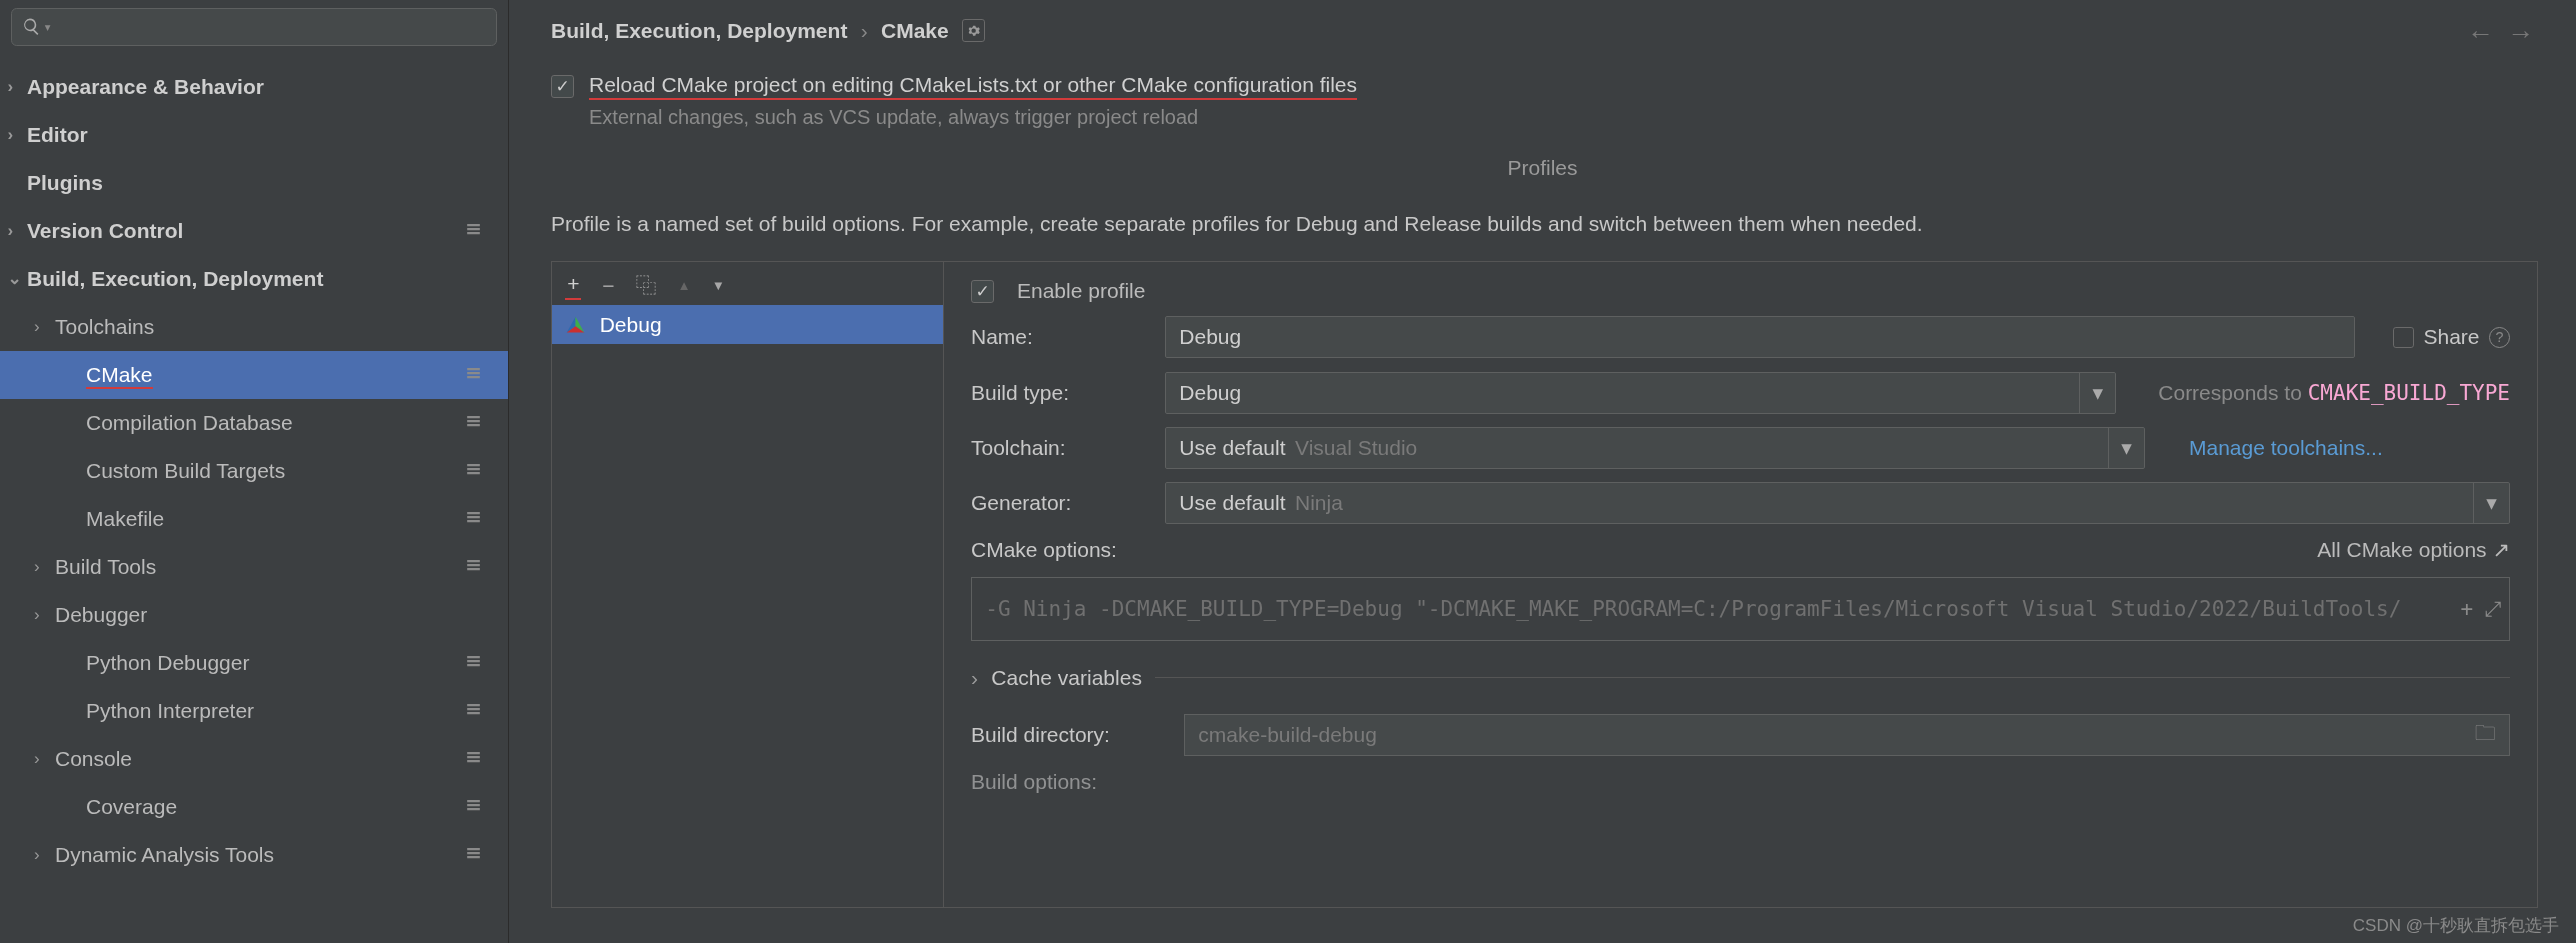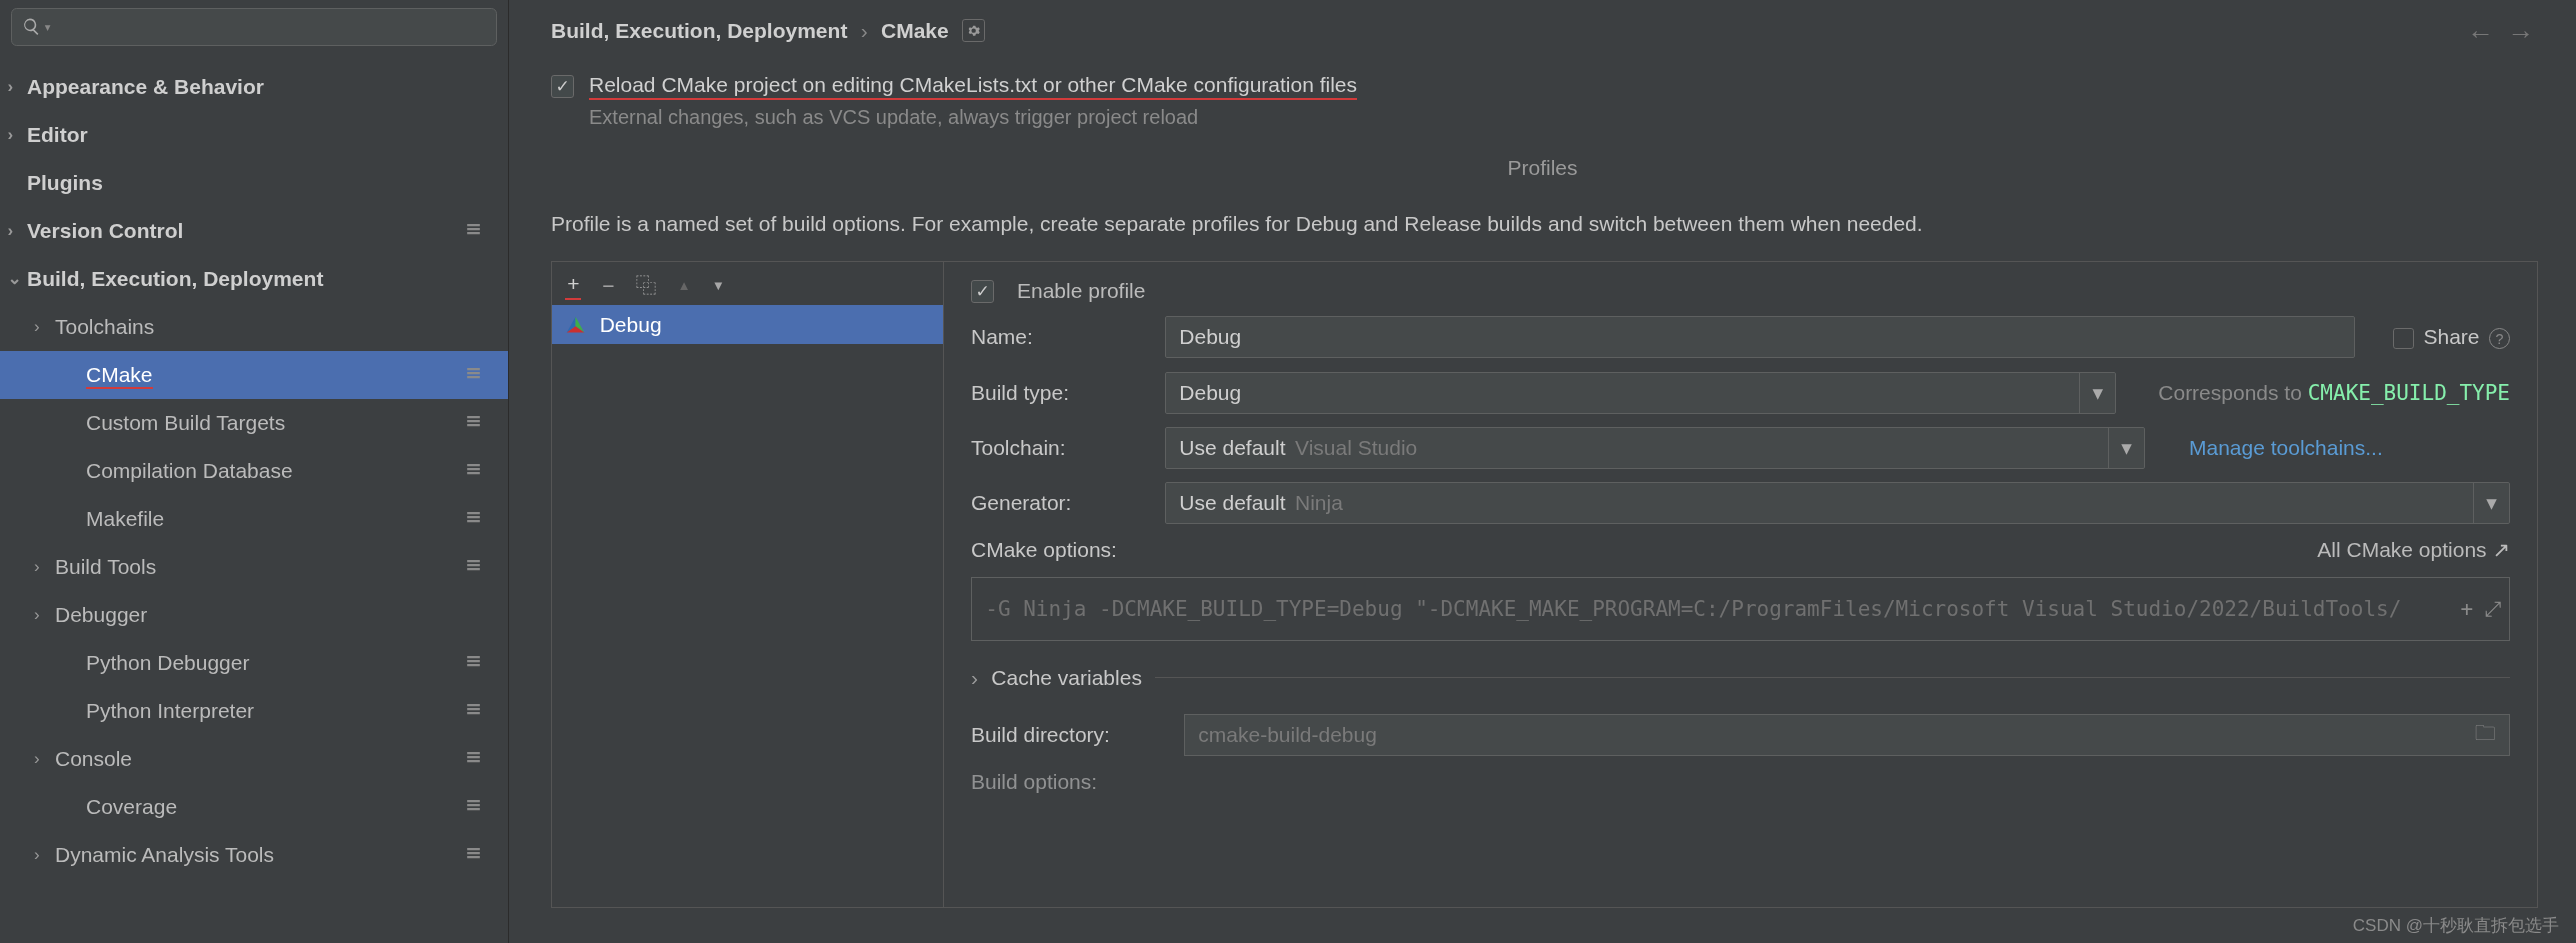--- a/index.html
+++ b/index.html
@@ -139,23 +139,23 @@
   .row .dropdown {
     position: relative;
   }
   .row .dropdown .dd-btn {
     position: absolute; right: 0; top: 0; bottom: 0;
     width: 36px; border-left: 1px solid #5e6060;
     display: flex; align-items: center; justify-content: center;
     color: #aaa;
   }
   .row .trail { color: #8a8a8a; margin-left: 19px; white-space: nowrap; }
-  .row .trail .mono { font-family: Consolas, monospace; color: #86efac; }
+  .row .trail .mono { font-family: Consolas, monospace; color: #f9a8d4; }
   .row .link { color: #5a9bd4; cursor: pointer; margin-left: 21px; white-space: nowrap; }
-  .share-wrap { display: flex; align-items: flex-end; gap: 9.5px; color: #c8c8c8; margin-left: 15px; }
+  .share-wrap { display: flex; align-items: center; gap: 9.5px; color: #c8c8c8; margin-left: 15px; }
   .share-wrap .chk {
     width: 21px; height: 21px; border: 1px solid #6a6a6a; border-radius: 2.9px;
   }
   .help-circ {
     width: 21px; height: 21px; border: 1.4px solid #888; border-radius: 50%;
     display: inline-flex; align-items: center; justify-content: center;
     font-size: 14.3px; color: #888;
   }
   .cmake-opts-row { display: flex; align-items: flex-start; justify-content: space-between; }
   .cmake-options-field {
@@ -238,27 +238,27 @@
           <span class="chev">›</span>
           <span>Toolchains</span>
         </div>
         <div class="tree-item level2 selected">
           <span><span class="underline-red">CMake</span></span>
           <span class="gear"><svg width="19" height="19" viewBox="0 0 24 24" fill="#8a8a8a">
               <path d="M4 5h16v3H4zm0 5h16v3H4zm0 5h16v3H4z"></path>
             </svg></span>
         </div>
         <div class="tree-item level2">
+          <span>Compilation Database</span>
+          <span class="gear"><svg width="19" height="19" viewBox="0 0 24 24" fill="#8a8a8a">
+              <path d="M4 5h16v3H4zm0 5h16v3H4zm0 5h16v3H4z"></path>
+            </svg></span>
+        </div>
+        <div class="tree-item level2">
           <span>Custom Build Targets</span>
-          <span class="gear"><svg width="19" height="19" viewBox="0 0 24 24" fill="#8a8a8a">
-              <path d="M4 5h16v3H4zm0 5h16v3H4zm0 5h16v3H4z"></path>
-            </svg></span>
-        </div>
-        <div class="tree-item level2">
-          <span>Compilation Database</span>
           <span class="gear"><svg width="19" height="19" viewBox="0 0 24 24" fill="#8a8a8a">
               <path d="M4 5h16v3H4zm0 5h16v3H4zm0 5h16v3H4z"></path>
             </svg></span>
         </div>
         <div class="tree-item level2">
           <span>Makefile</span>
           <span class="gear"><svg width="19" height="19" viewBox="0 0 24 24" fill="#8a8a8a">
               <path d="M4 5h16v3H4zm0 5h16v3H4zm0 5h16v3H4z"></path>
             </svg></span>
         </div>

